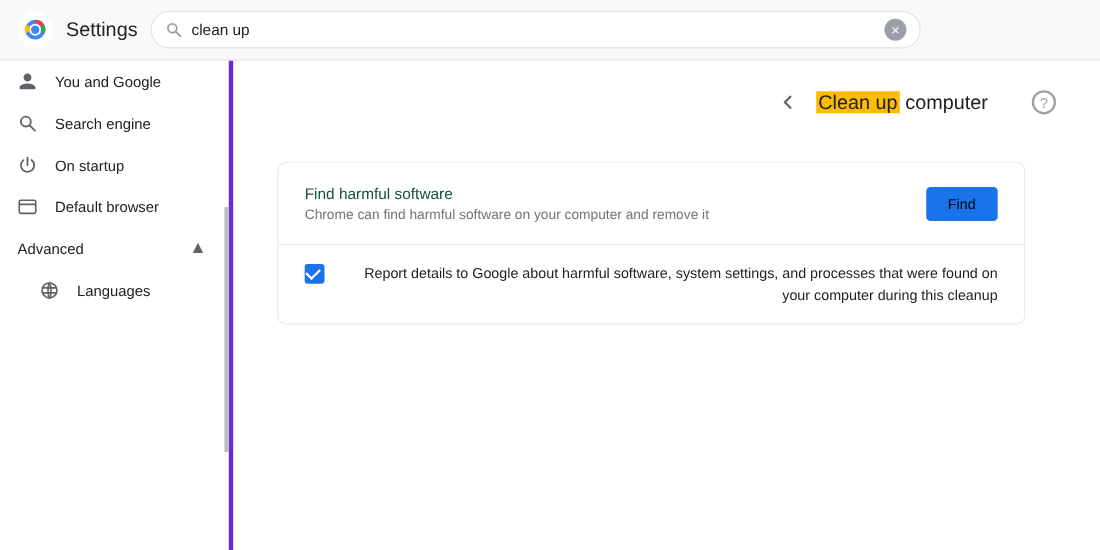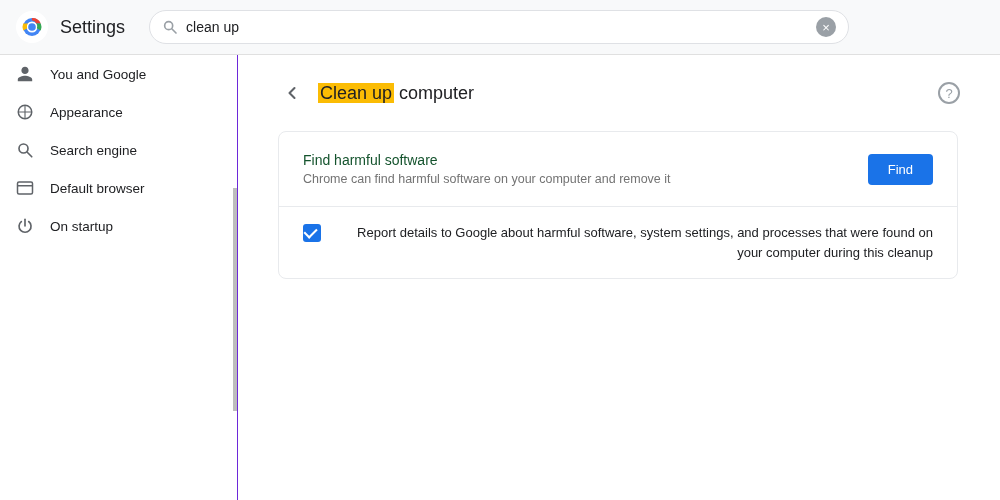--- a/index.html
+++ b/index.html
@@ -27,21 +27,20 @@
     }
     .logo {
       width: 32px;
       height: 32px;
       flex-shrink: 0;
     }
     .app-title {
       font-size: 18px;
       color: #202124;
       font-weight: 400;
-      margin-right: 12px;
       white-space: nowrap;
     }
     .search-bar {
       display: flex;
       align-items: center;
       background: #fff;
       border: 1px solid #dfe1e5;
       border-radius: 24px;
       padding: 6px 12px;
       flex: 1;
@@ -76,24 +75,24 @@
 
     
     .main-layout {
       display: flex;
       flex: 1;
       overflow: hidden;
     }
 
     
     .sidebar {
-      width: 238px;
+      width: 212px;
       flex-shrink: 0;
       overflow-y: auto;
-      border-right: 1px solid #6d28d9;
+      border-right: 4px solid #6d28d9;
       background: #fff;
       position: relative;
     }
     .sidebar::-webkit-scrollbar { width: 6px; }
     .sidebar::-webkit-scrollbar-thumb { background: #c1c1c1; border-radius: 3px; }
 
     .sidebar-scroll-indicator {
       position: absolute;
       right: 0;
       top: 0;
@@ -167,22 +166,23 @@
     .content {
       flex: 1;
       padding: 24px 40px;
       overflow-y: auto;
       background: #fff;
     }
 
     .page-header {
       display: flex;
       align-items: center;
-      justify-content: space-between;
-      margin-bottom: 24px;
+      justify-content: flex-end;
+      margin-bottom: 40px;
+      gap: 40px;
     }
     .page-header-left {
       display: flex;
       align-items: center;
       gap: 12px;
     }
     .back-btn {
       background: none;
       border: none;
       cursor: pointer;
@@ -239,21 +239,21 @@
       color: #14532d;
       margin-bottom: 4px;
     }
     .section-row-text .row-desc {
       font-size: 12.5px;
       color: #737373;
     }
 
     .find-btn {
       background: #1a73e8;
-      color: #ffffff;
+      color: #000000;
       border: none;
       border-radius: 4px;
       padding: 8px 20px;
       font-size: 13px;
       font-weight: 500;
       cursor: pointer;
       white-space: nowrap;
       flex-shrink: 0;
     }
 
@@ -338,61 +338,68 @@
       <span class="icon">
         <svg width="18" height="18" viewBox="0 0 24 24" fill="#5f6368">
             <path d="M12 12c2.7 0 4.8-2.1 4.8-4.8S14.7 2.4 12 2.4 7.2 4.5 7.2 7.2 9.3 12 12 12zm0 2.4c-3.2 0-9.6 1.6-9.6 4.8v2.4h19.2v-2.4c0-3.2-6.4-4.8-9.6-4.8z"></path>
           </svg>
       </span>
       <span>You and Google</span>
     </div>
 
 
 
-    <div class="sidebar-item">
-      <span class="icon">
-        <svg width="18" height="18" viewBox="0 0 24 24" fill="#5f6368">
-            <circle cx="12" cy="12" r="9" stroke="#5f6368" stroke-width="2" fill="none"></circle>
-            <path d="M12 3v18M3 12h18" stroke="#5f6368" stroke-width="1.5"></path>
-          </svg>
-      </span>
-      <span>Appearance</span>
-    </div>
 
     <div class="sidebar-item">
       <span class="icon">
         <svg width="18" height="18" viewBox="0 0 24 24" fill="none" stroke="#5f6368" stroke-width="2.2" stroke-linecap="round">
             <circle cx="10" cy="10" r="6"></circle>
             <line x1="15" y1="15" x2="21" y2="21"></line>
           </svg>
       </span>
       <span>Search engine</span>
     </div>
 
     <div class="sidebar-item">
       <span class="icon">
+        <svg width="18" height="18" viewBox="0 0 24 24" fill="none" stroke="#5f6368" stroke-width="2.2" stroke-linecap="round">
+            <path d="M12 3v9"></path>
+            <path d="M7.1 6.1A8 8 0 1 0 16.9 6"></path>
+          </svg>
+      </span>
+      <span>On startup</span>
+    </div>
+
+    <div class="sidebar-item">
+      <span class="icon">
         <svg width="18" height="18" viewBox="0 0 24 24" fill="#5f6368">
             <rect x="2" y="4" width="20" height="16" rx="2" stroke="#5f6368" stroke-width="2" fill="none"></rect>
             <line x1="2" y1="9" x2="22" y2="9" stroke="#5f6368" stroke-width="2"></line>
           </svg>
       </span>
       <span>Default browser</span>
     </div>
 
-    <div class="sidebar-item">
+    <div class="sidebar-section-header">
+      <span>Advanced</span>
+      <span class="chevron">▲</span>
+    </div>
+
+    <div class="sidebar-sub-item">
       <span class="icon">
-        <svg width="18" height="18" viewBox="0 0 24 24" fill="none" stroke="#5f6368" stroke-width="2.2" stroke-linecap="round">
-            <path d="M12 3v9"></path>
-            <path d="M7.1 6.1A8 8 0 1 0 16.9 6"></path>
+        <svg width="18" height="18" viewBox="0 0 24 24" fill="none" stroke="#5f6368" stroke-width="2" stroke-linecap="round">
+            <circle cx="12" cy="12" r="9"></circle>
+            <path d="M12 3c-2.5 4-2.5 14 0 18"></path>
+            <path d="M12 3c2.5 4 2.5 14 0 18"></path>
+            <path d="M3.6 9h16.8"></path>
+            <path d="M3.6 15h16.8"></path>
           </svg>
       </span>
-      <span>On startup</span>
-    </div>
-
-
+      <span>Languages</span>
+    </div>
 
 
   </nav>
 
   <main class="content">
 
     <div class="page-header">
       <div class="page-header-left">
         <button class="back-btn">
           <svg width="20" height="20" viewBox="0 0 24 24" fill="none" stroke="#5f6368" stroke-width="2.5" stroke-linecap="round" stroke-linejoin="round">

